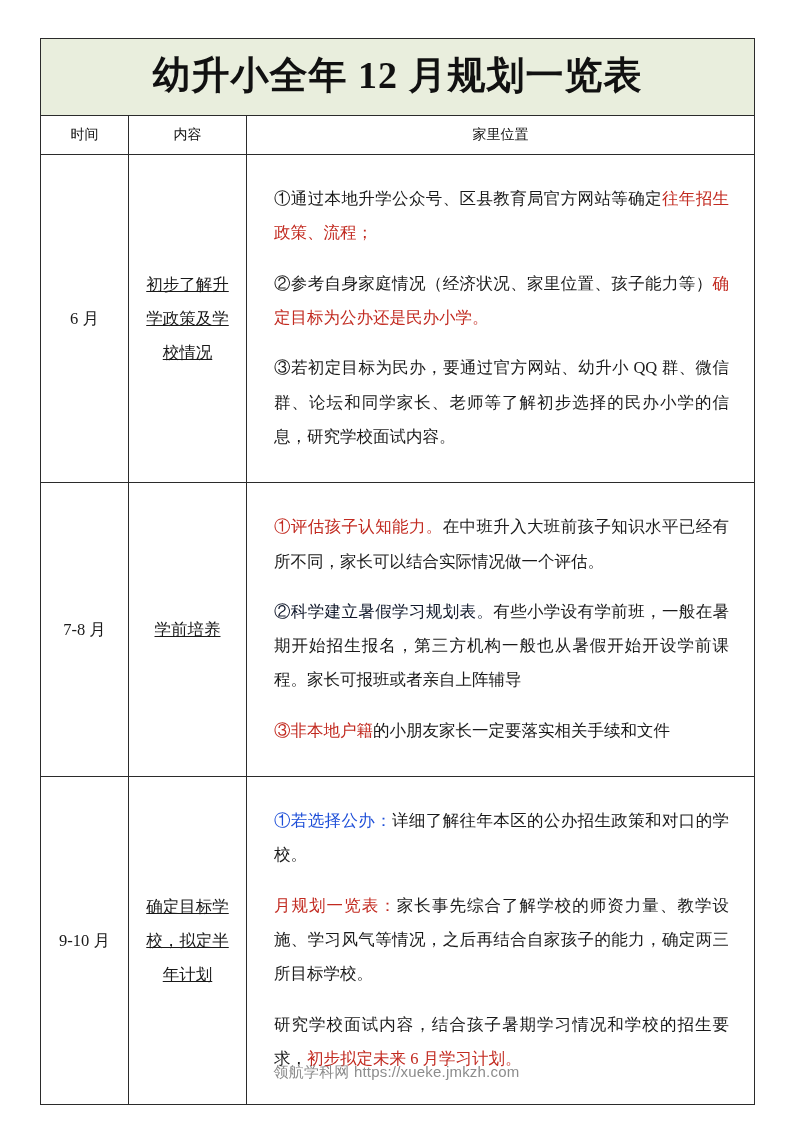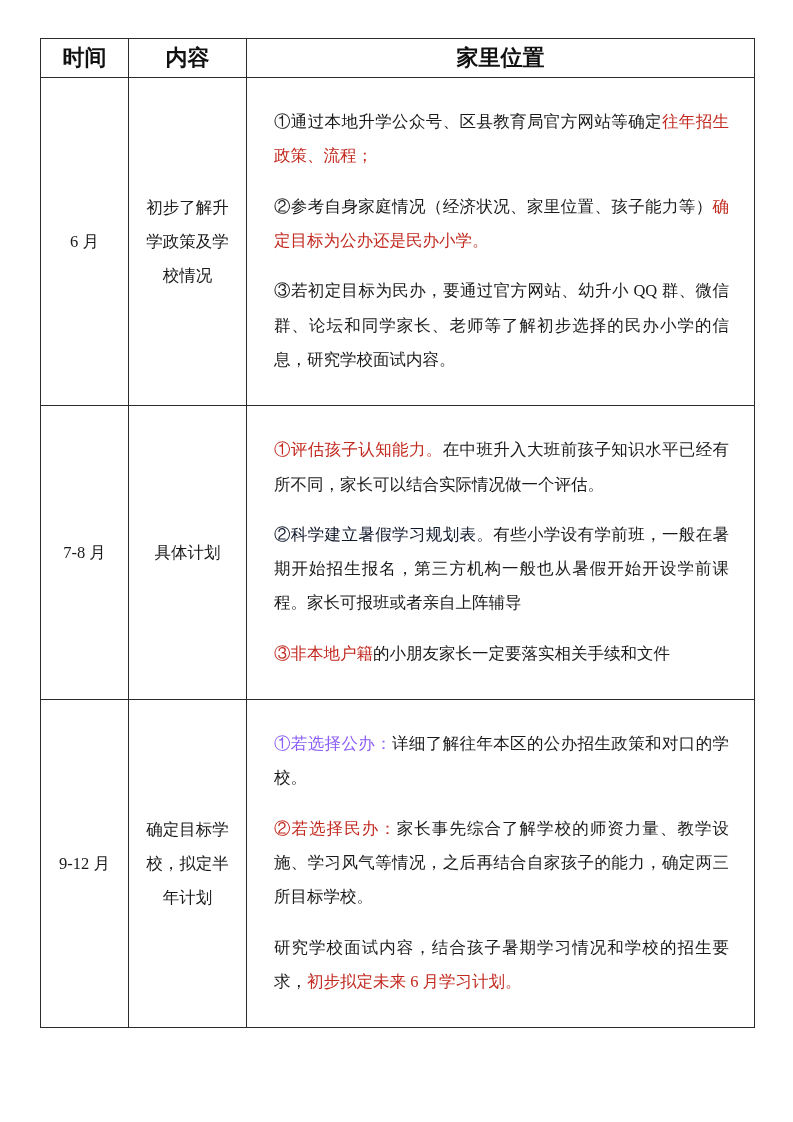--- a/index.html
+++ b/index.html
@@ -49,39 +49,39 @@
     font-weight: bold;
     letter-spacing: 1px;
     line-height: 1.0;
     color: #111111;
   }
 
   
   .head-cell {
     height: 38px;
     text-align: center;
-    font-size: 22px;
-    font-weight: bold;
+    font-size: 14px;
+    font-weight: normal;
     font-family: "Liberation Serif", "DejaVu Serif", serif;
     color: #111111;
   }
 
   
   .col-time   { width: 88px; }
   .col-topic  { width: 118px; }
   .col-plan   { width: 508px; }
 
   .time-cell, .topic-cell {
     text-align: center;
     font-size: 16.5px;
     line-height: 2.05;
     color: #1a1a1a;
     padding: 5px 6px !important;
   }
-  .topic-cell { padding: 0 10px !important; }
+  .topic-cell { padding: 0 10px !important; text-decoration: underline; }
 
   .plan-cell {
     padding: 11px 9px 12px 11px !important;
     font-size: 16.5px;
     line-height: 2.08;
     text-align: justify;
     text-justify: inter-ideograph;
     color: #1a1a1a;
   }
   .plan-cell p {
@@ -107,48 +107,54 @@
 <div class="page">
 
   <table class="plan">
     <colgroup>
       <col class="col-time">
       <col class="col-topic">
       <col class="col-plan">
     </colgroup>
     <tbody>
       <tr>
+        <td class="title-cell" colspan="3">
+          <div class="title-text">幼升小全年 12 月规划一览表</div>
+        </td>
+      </tr>
+      <tr>
         <td class="head-cell">时间</td>
         <td class="head-cell">内容</td>
         <td class="head-cell">家里位置</td>
       </tr>
       <tr>
         <td class="time-cell">6 月</td>
         <td class="topic-cell">初步了解升学政策及学校情况</td>
         <td class="plan-cell">
             <p><span>①通过本地升学公众号、区县教育局官方网站等确定</span><span style="color: rgb(194, 42, 32);">往年招生政策、流程；</span></p>
             <p><span>②参考自身家庭情况（经济状况、家里位置、孩子能力等）</span><span style="color: rgb(194, 42, 32);">确定目标为公办还是民办小学。</span></p>
             <p><span>③若初定目标为民办，要通过官方网站、幼升小 QQ 群、微信群、论坛和同学家长、老师等了解初步选择的民办小学的信息，研究学校面试内容。</span></p>
           </td>
       </tr>
       <tr>
         <td class="time-cell">7-8 月</td>
-        <td class="topic-cell">具体计划</td>
+        <td class="topic-cell">学前培养</td>
         <td class="plan-cell">
             <p><span style="color: rgb(194, 42, 32);">①评估孩子认知能力。</span><span>在中班升入大班前孩子知识水平已经有所不同，家长可以结合实际情况做一个评估。</span></p>
             <p><span style="color: #0f172a;">②科学建立暑假学习规划表。</span><span>有些小学设有学前班，一般在暑期开始招生报名，第三方机构一般也从暑假开始开设学前课程。家长可报班或者亲自上阵辅导</span></p>
             <p><span style="color: rgb(194, 42, 32);">③非本地户籍</span><span>的小朋友家长一定要落实相关手续和文件</span></p>
           </td>
       </tr>
       <tr>
-        <td class="time-cell">9-12 月</td>
+        <td class="time-cell">9-10 月</td>
         <td class="topic-cell">确定目标学校，拟定半年计划</td>
         <td class="plan-cell">
-            <p><span style="color: #8b5cf6;">①若选择公办：</span><span>详细了解往年本区的公办招生政策和对口的学校。</span></p>
-            <p><span style="color: rgb(194, 42, 32);">②若选择民办：</span><span>家长事先综合了解学校的师资力量、教学设施、学习风气等情况，之后再结合自家孩子的能力，确定两三所目标学校。</span></p>
+            <p><span style="color: #1d4ed8;">①若选择公办：</span><span>详细了解往年本区的公办招生政策和对口的学校。</span></p>
+            <p><span style="color: rgb(194, 42, 32);">月规划一览表：</span><span>家长事先综合了解学校的师资力量、教学设施、学习风气等情况，之后再结合自家孩子的能力，确定两三所目标学校。</span></p>
             <p><span>研究学校面试内容，结合孩子暑期学习情况和学校的招生要求，</span><span style="color: rgb(194, 42, 32);">初步拟定未来 6 月学习计划。</span></p>
           </td>
       </tr>
     </tbody>
   </table>
 
+  <div class="footer">领航学科网 https://xueke.jmkzh.com</div>
 
 </div>
 
 </body></html>

